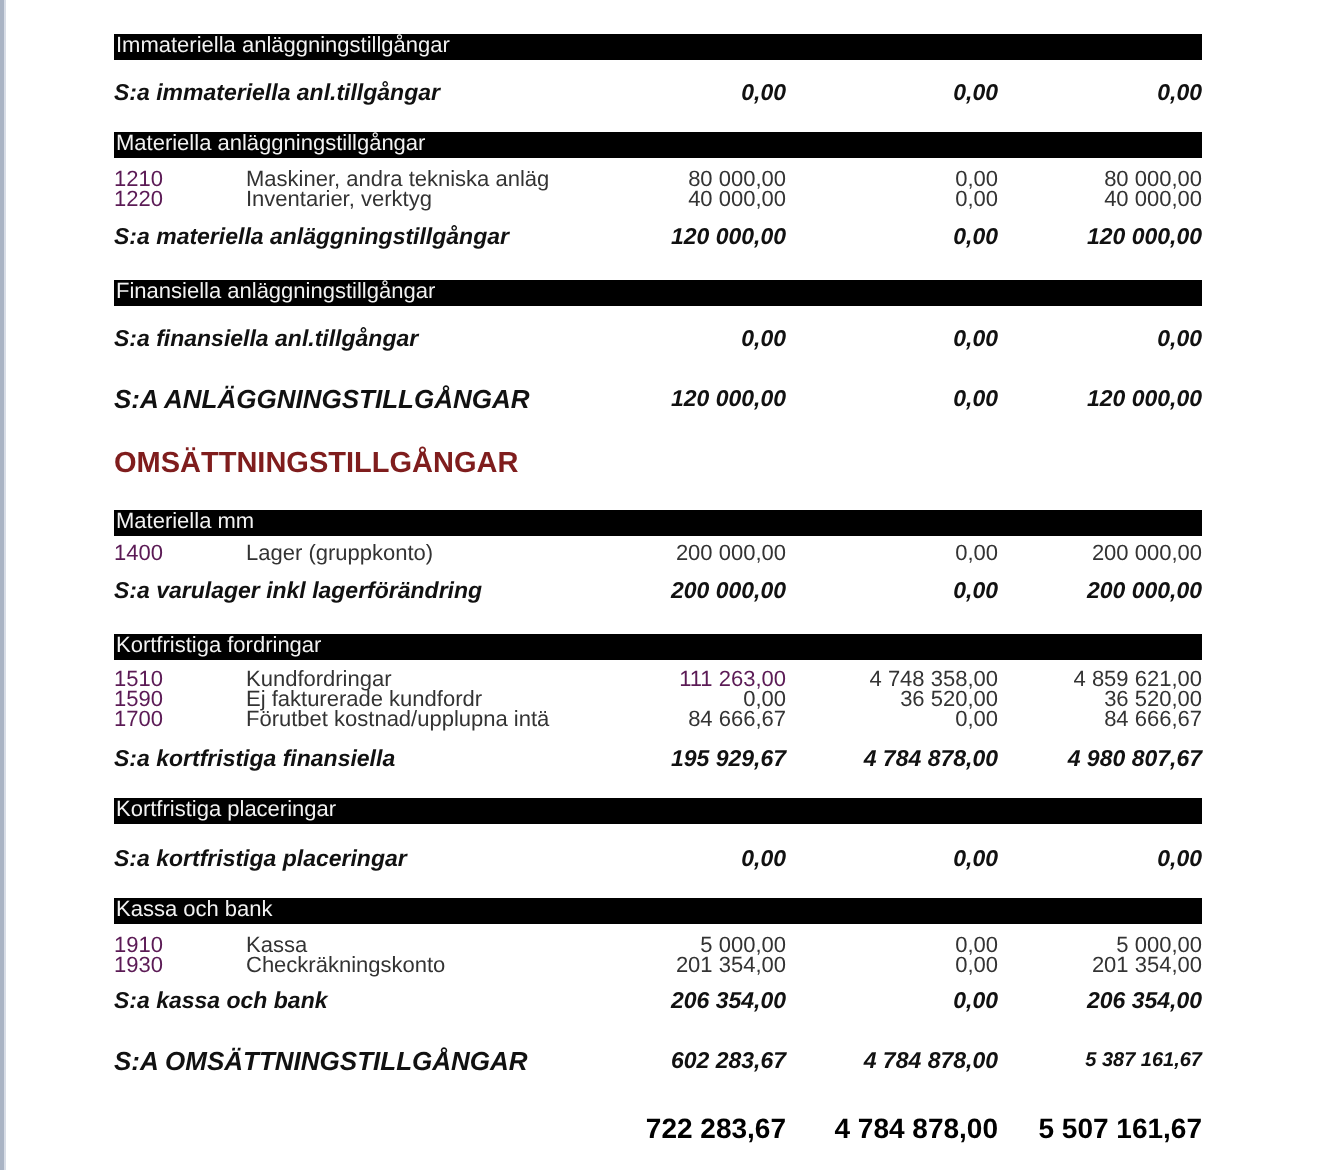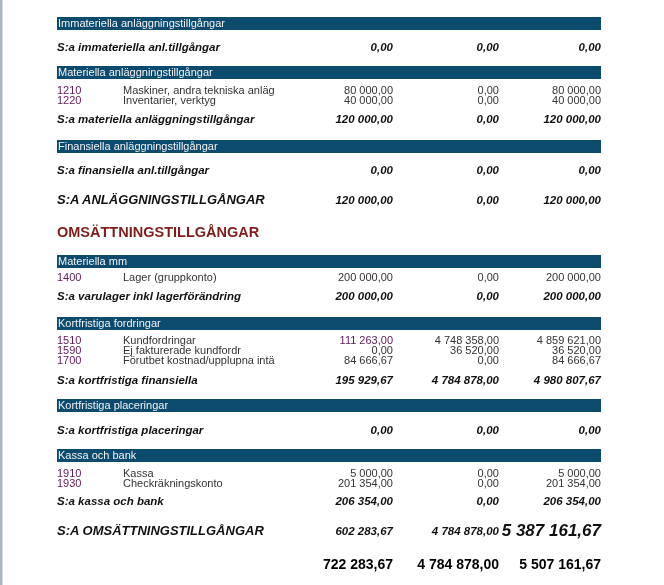--- a/index.html
+++ b/index.html
@@ -1,20 +1,20 @@
 <!DOCTYPE html>
 <html><head>
 <meta charset="utf-8">
 <style>
   html, body { margin:0; padding:0; background:#ffffff; }
   body { width:664px; height:585px; position:relative; overflow:hidden;
          font-family:"Liberation Sans", sans-serif; color:#000; }
   .leftbar { position:absolute; left:0; top:0; width:2px; height:585px; background:#aab4c4; }
   .leftbar2 { position:absolute; left:2px; top:0; width:1px; height:585px; background:#d8dde6; }
-  .band { position:absolute; left:57px; width:544px; height:13px; background:#0c4a6e;
+  .band { position:absolute; left:57px; width:544px; height:13px; background:#000000;
           color:#f2f2f2; font-size:11px; line-height:13px; padding-left:1px; box-sizing:border-box;
           white-space:nowrap; }
   .sum { position:absolute; left:57px; width:544px; height:14px; font-size:11.5px; font-weight:bold;
          font-style:italic; line-height:14px; color:#111; }
   .sum .lbl { position:absolute; left:0; top:0; white-space:nowrap; }
   .num { position:absolute; top:0; text-align:left; white-space:nowrap; }
   .c1 { right:208px; } .c2 { right:102px; } .c3 { right:0; }
   .acct { position:absolute; left:57px; width:544px; height:10px; font-size:11px; line-height:10px; color:#333; }
   .acct .no { position:absolute; left:0; color:#5b1a55; }
   .acct .nm { position:absolute; left:66px; color:#333; white-space:nowrap; }
@@ -151,20 +151,20 @@
   <span class="lbl">S:a kassa och bank</span>
   <span class="num c1">206 354,00</span>
   <span class="num c2">0,00</span>
   <span class="num c3">206 354,00</span>
 </div>
 
 <div class="big" style="top:523px">
   <span class="lbl">S:A OMSÄTTNINGSTILLGÅNGAR</span>
   <span class="num c1" style="font-size:11.5px">602 283,67</span>
   <span class="num c2" style="font-size:11.5px">4 784 878,00</span>
-  <span class="num c3" style="font-size:17px">5 387 161,67</span>
+  <span class="num c3" style="font-size:10px">5 387 161,67</span>
 </div>
 
 <div class="total" style="top:555px">
   <span class="num c1">722 283,67</span>
   <span class="num c2">4 784 878,00</span>
   <span class="num c3">5 507 161,67</span>
 </div>
 
 </body></html>

